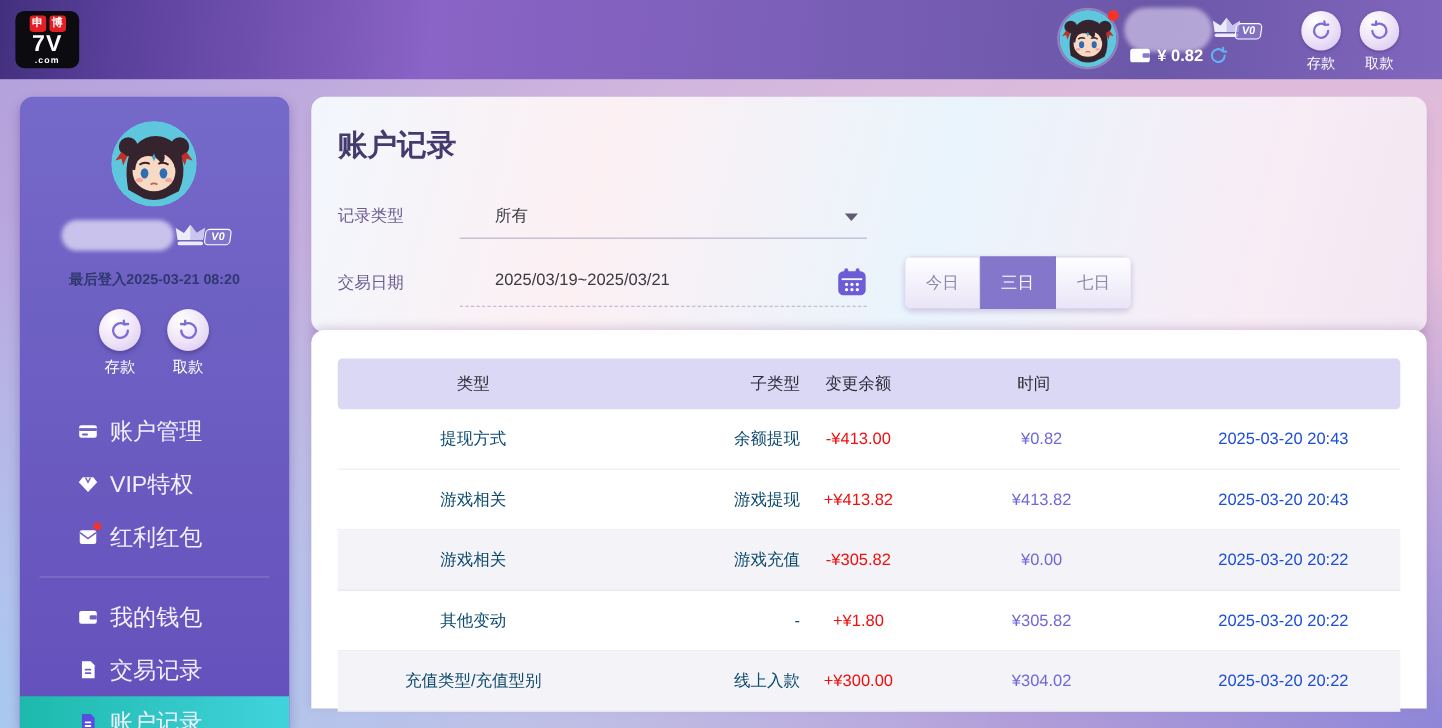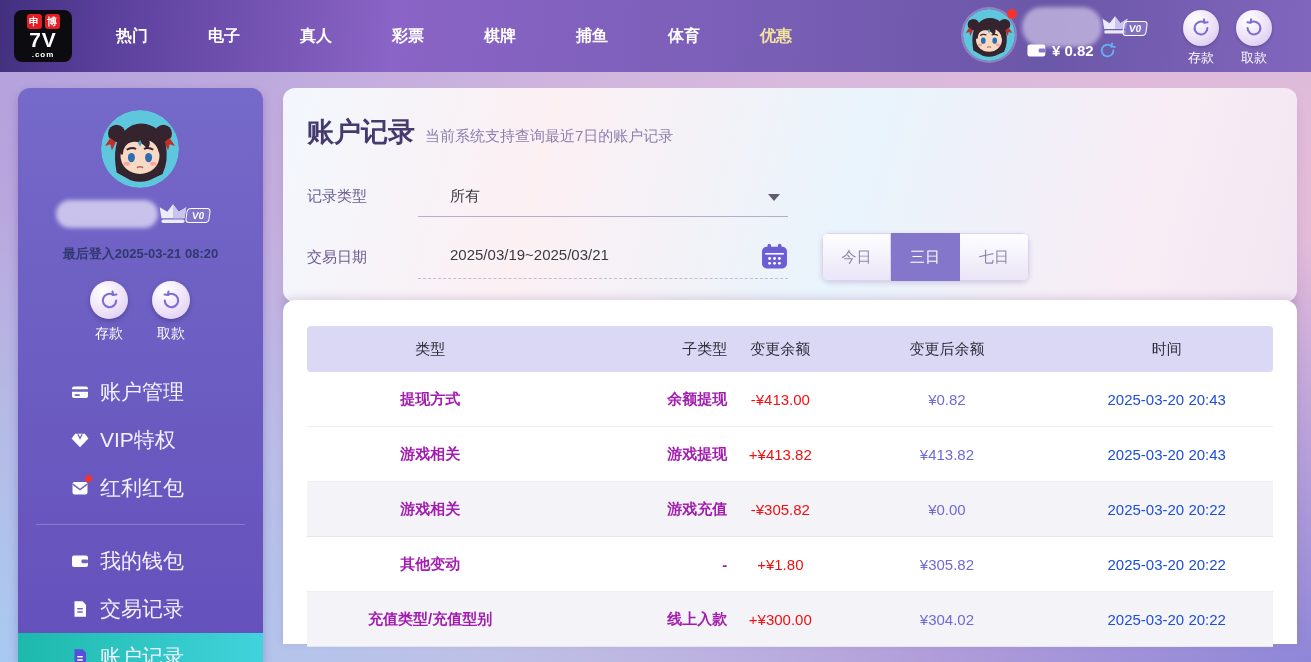--- a/index.html
+++ b/index.html
@@ -110,47 +110,37 @@
   .panel-table { position:absolute; left:283px; top:300px; width:1014px; height:344px;
     background:#fff; border-radius:12px 12px 0 0; box-shadow:0 -2px 8px rgba(140,100,160,0.25); }
   .tbl { position:absolute; left:24px; top:26px; width:966px; }
   .tbl-head { height:46px; background:var(--header-lavender,#dbd8f6); border-radius:4px;
     display:flex; align-items:center; }
   .tbl-row { height:55px; display:flex; align-items:center; border-bottom:1px solid #ededf3; }
   .tbl-row.shaded { background:#f4f3f7; border-bottom-color:#e7e6ee; }
   .cell { text-align:center; font-size:15px; }
   .c0{width:25.5%;} .c1{width:18%;text-align:right;} .c2{width:11%;} .c3{width:23.5%;} .c4{width:22%;}
   .tbl-head .cell { color:#2e2c38; }
-  .cell.t-type, .cell.t-sub { color:#a21caf;font-weight:bold; }
+  .cell.t-type, .cell.t-sub { color:#0c4a6e; }
   .cell.t-change { color:var(--negative-red,#ee1111); }
   .cell.t-after { color:var(--balance-purple,#6f69d9); }
   .cell.t-time { color:#1d4ed8; }
 </style>
 </head>
 <body>
 
 <header class="navbar">
   <div class="logo">
     <div class="logo-badges">
       <span class="logo-badge">申</span>
       <span class="logo-badge">博</span>
     </div>
     <div class="logo-name">7V</div>
     <div class="logo-tld">.com</div>
   </div>
-  <nav class="nav-menu">
-      <div class="nav-item">热门</div>
-      <div class="nav-item">电子</div>
-      <div class="nav-item">真人</div>
-      <div class="nav-item">彩票</div>
-      <div class="nav-item">棋牌</div>
-      <div class="nav-item">捕鱼</div>
-      <div class="nav-item">体育</div>
-      <div class="nav-item highlighted">优惠</div>
-    </nav>
 
   <div class="nb-avatar">
       <svg viewBox="0 0 100 100">
         <circle cx="50" cy="50" r="50" fill="#5ec6dd"></circle>
         <circle cx="20" cy="30" r="11" fill="#35242e"></circle>
         <circle cx="80" cy="30" r="11" fill="#35242e"></circle>
         <path d="M12 36 l-7 10 7-2 2 8 5-11z" fill="#c03028"></path>
         <path d="M88 36 l7 10-7-2-2 8-5-11z" fill="#c03028"></path>
         <path d="M20 80 Q13 42 30 27 Q42 15 58 18 Q79 23 83 45 Q87 64 79 82 L62 90 Q50 94 38 90 Z" fill="#35242e"></path>
         <ellipse cx="50" cy="59" rx="25" ry="23" fill="#f8d9c4"></ellipse>
@@ -318,21 +308,20 @@
           </svg>
         </span>
         <span class="mlabel">账户记录</span>
       </div>
     </div>
 </aside>
 
 <section class="panel-filter">
   <div class="page-title-row">
     <span class="page-title">账户记录</span>
-    <span class="page-subtitle">当前系统支持查询最近7日的账户记录</span>
   </div>
   <div class="flabel r1">记录类型</div>
   <div class="ffield r1">
     <span class="fvalue">所有</span>
     <span class="caret-down"></span>
   </div>
   <div class="flabel r2">交易日期</div>
   <div class="ffield r2">
     <span class="fvalue">2025/03/19~2025/03/21</span>
     <span class="cal-icon">
@@ -356,21 +345,20 @@
       <div class="quick-btn">七日</div>
     </div>
 </section>
 
 <section class="panel-table">
   <div class="tbl">
     <div class="tbl-head">
         <div class="cell c0">类型</div>
         <div class="cell c1">子类型</div>
         <div class="cell c2">变更余额</div>
-        <div class="cell c3">变更后余额</div>
         <div class="cell c4">时间</div>
       </div>
     <div id="tbl-body">
         <div class="tbl-row">
           <div class="cell c0 t-type">提现方式</div>
           <div class="cell c1 t-sub">余额提现</div>
           <div class="cell c2 t-change">-¥413.00</div>
           <div class="cell c3 t-after">¥0.82</div>
           <div class="cell c4 t-time">2025-03-20 20:43</div>
         </div>

